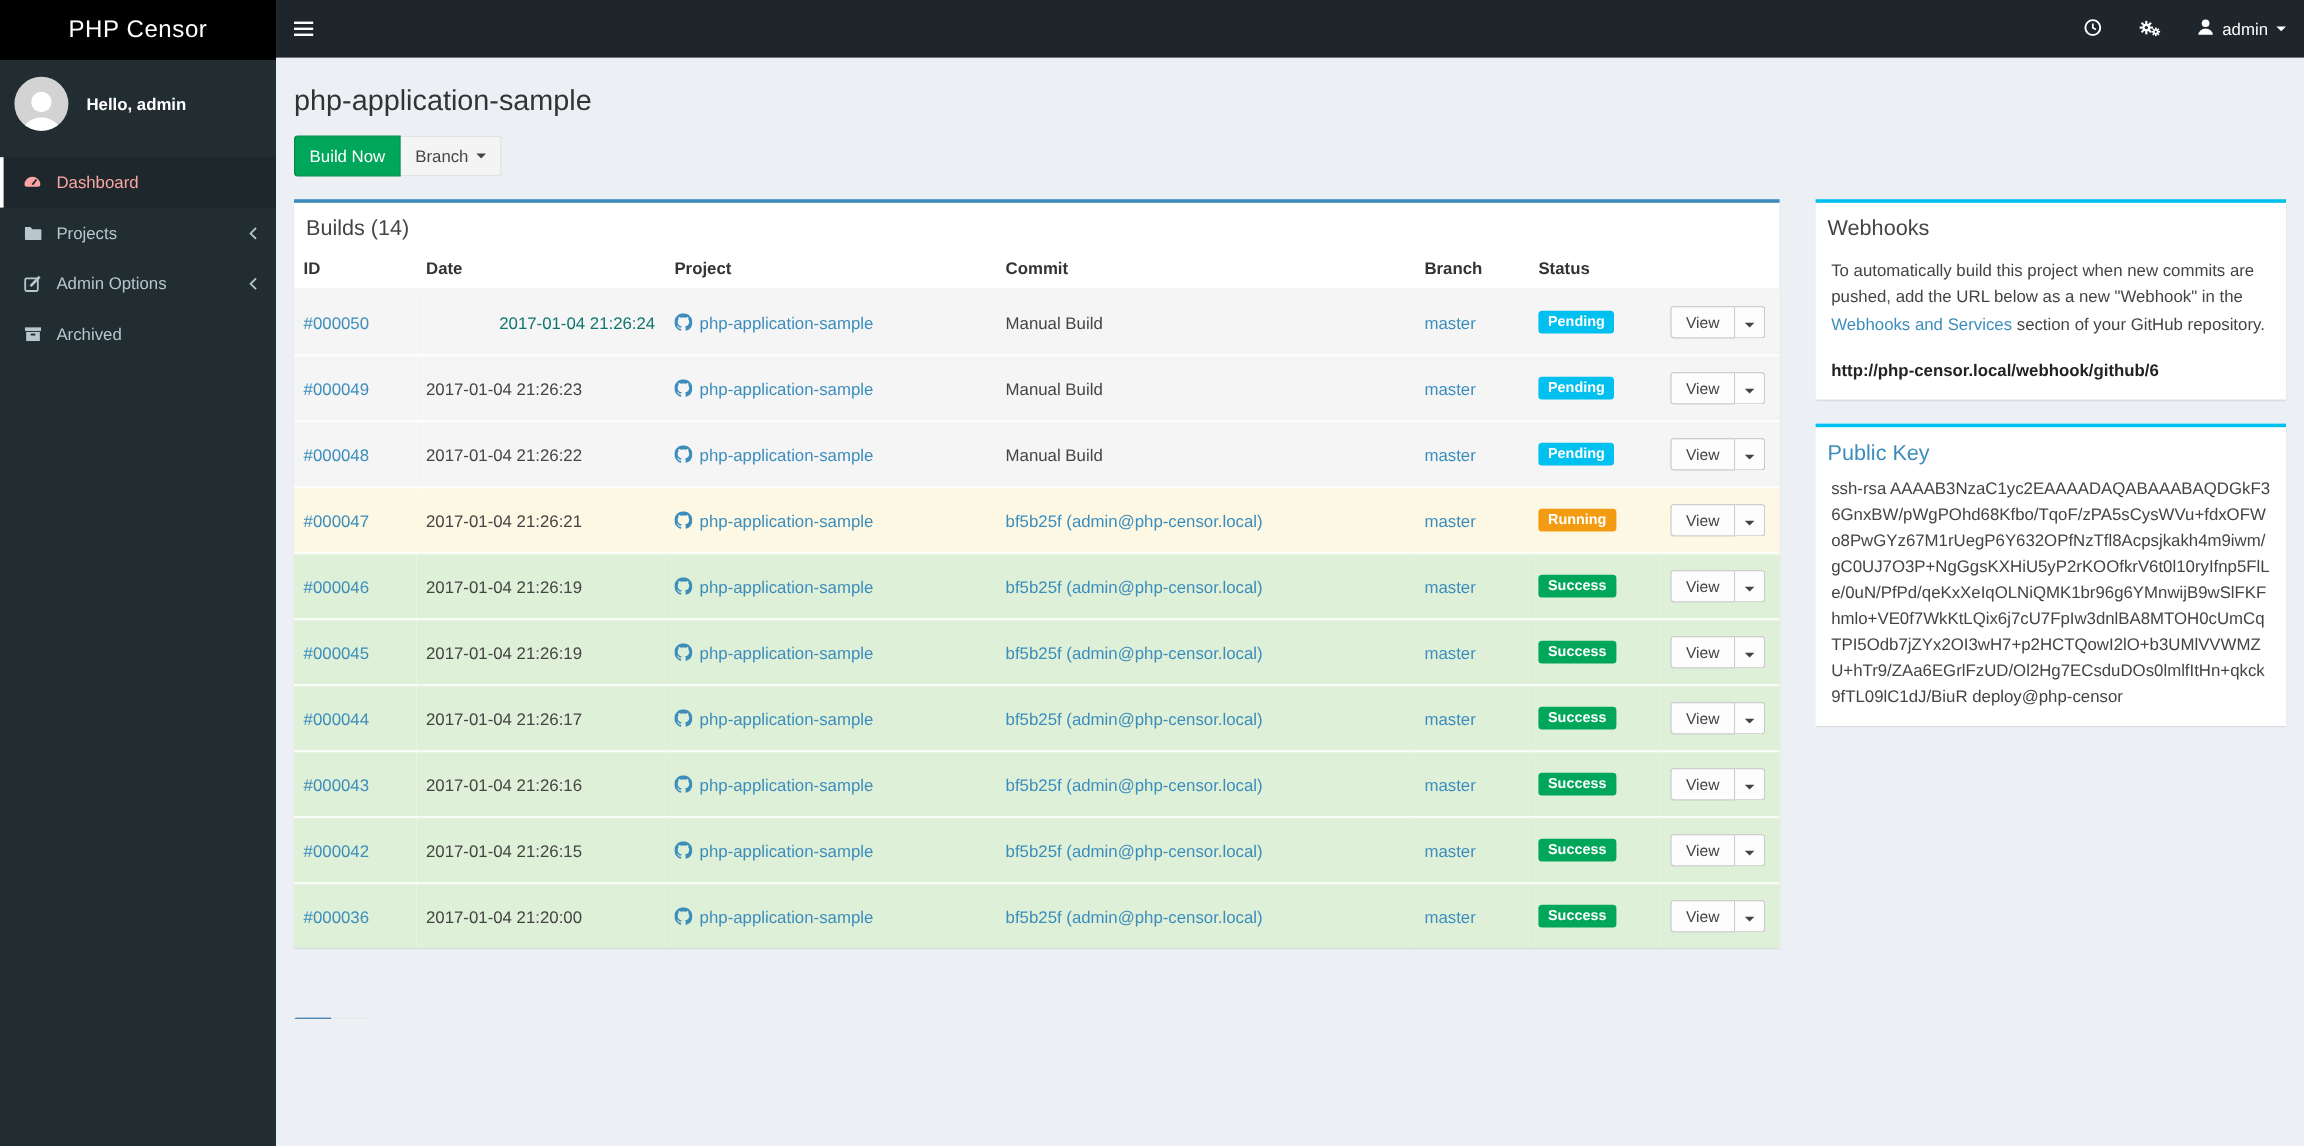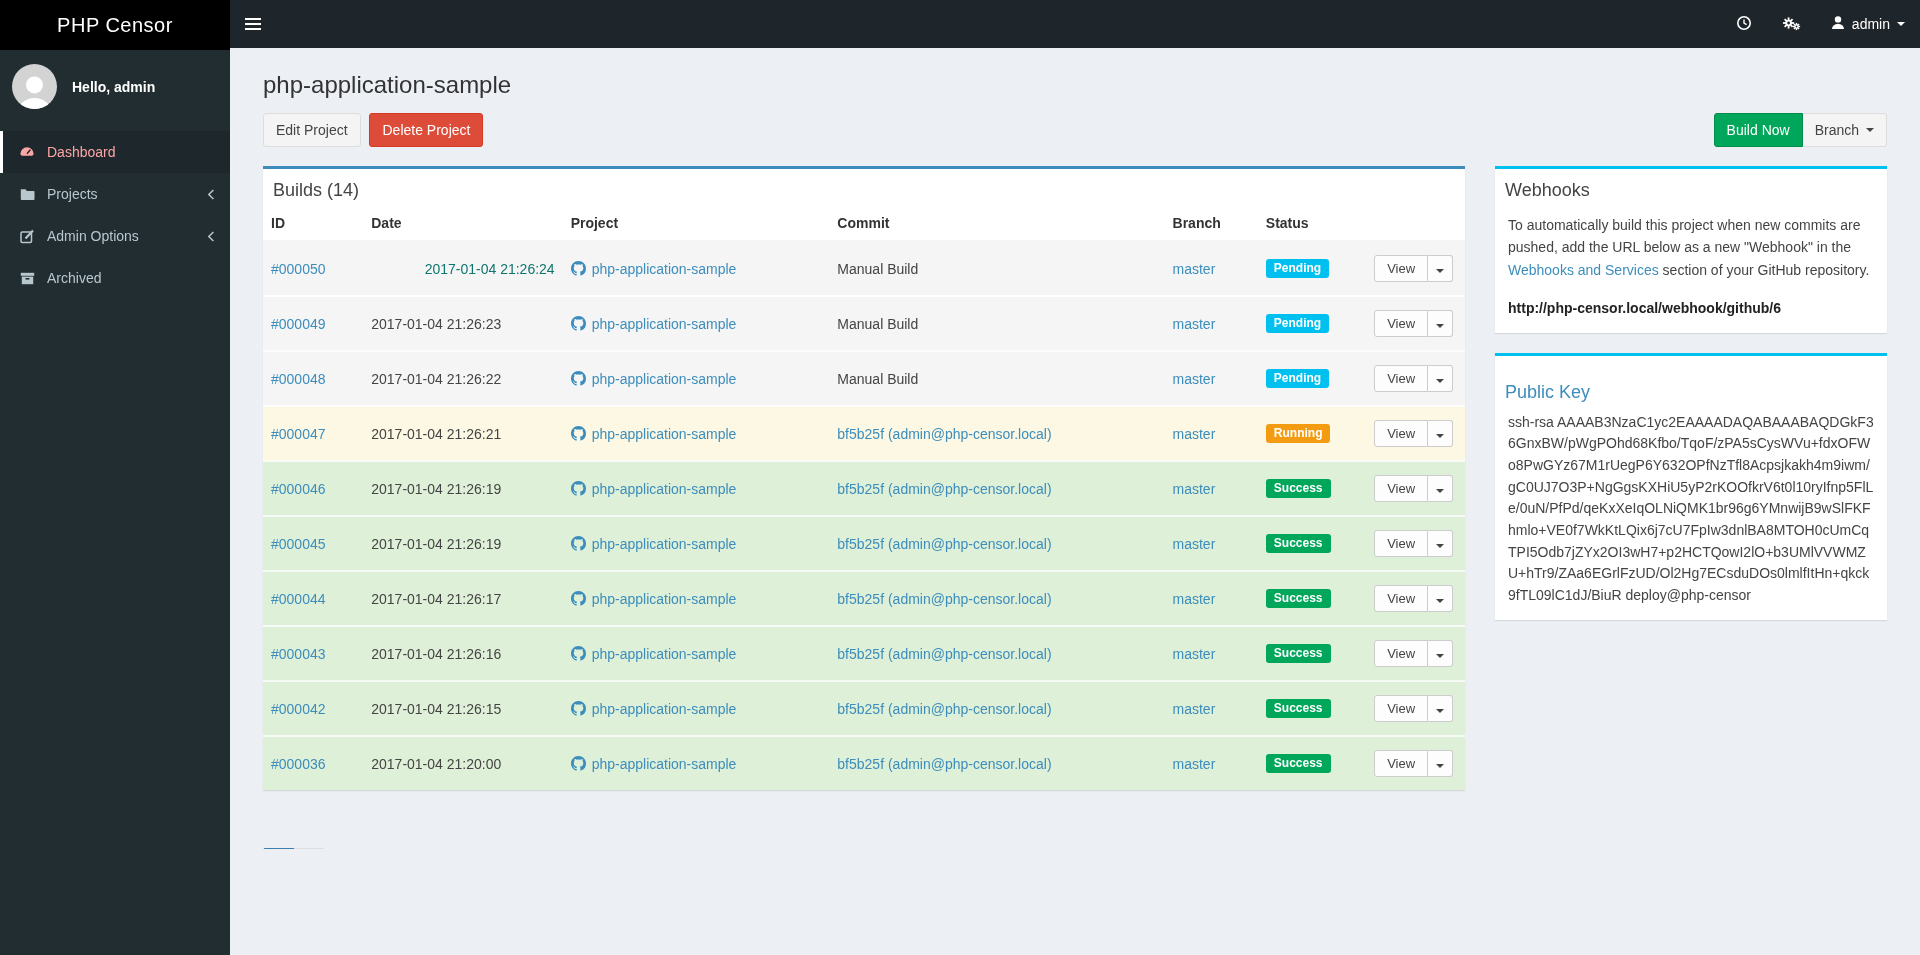--- a/index.html
+++ b/index.html
@@ -31,42 +31,42 @@
   .avatar svg{position:absolute;left:0;top:5px;}
   .user-panel .greeting{color:#fff;font-weight:700;font-size:14px;}
   .sidebar-menu{margin-top:8px;}
   .sidebar-menu a{display:flex;align-items:center;gap:11px;padding:13px 15px;color:#b8c7ce;text-decoration:none;
                   font-size:14px;border-left:3px solid transparent;cursor:pointer;}
   .sidebar-menu a.active{background:var(--sidebar-active);color:#fca5a5;border-left-color:#fff;}
   .sidebar-menu .mi{width:18px;display:inline-flex;justify-content:center;}
   .sidebar-menu .grow{flex:1;}
   .sidebar-menu .chev{color:#b8c7ce;display:inline-flex;}
   
-  .content-wrapper{margin-left:230px;padding:33px;padding-top:65px;height:849px;overflow:hidden;}
+  .content-wrapper{margin-left:230px;padding:15px;padding-top:65px;height:849px;overflow:hidden;}
   h1.page-title{font-size:24px;font-weight:400;margin:6px 0 14px;color:#333;}
   .toolbar{display:flex;align-items:flex-start;justify-content:space-between;margin-bottom:19px;}
   .btn{display:inline-flex;align-items:center;gap:7px;font-size:14px;line-height:20px;padding:6px 12px;border-radius:3px;
        border:1px solid #ddd;background:#f4f4f4;color:#444;cursor:pointer;font-family:inherit;}
   .btn-danger{background:var(--danger);border-color:#d73925;color:#fff;margin-left:5px;}
   .btn-success{background:var(--success);border-color:#008d4c;color:#fff;}
   .btn-group{display:inline-flex;}
   .btn-group .btn{border-radius:0;}
   .btn-group .btn:first-child{border-radius:3px 0 0 3px;}
   .btn-group .btn:last-child{border-radius:0 3px 3px 0;border-left-width:0;}
   .caret{display:inline-block;width:0;height:0;border-left:4px solid transparent;border-right:4px solid transparent;
          border-top:4px solid currentColor;}
   
   .columns{display:flex;gap:30px;align-items:flex-start;}
   .col-main{flex:1;min-width:0;}
   .col-side{width:392px;flex:0 0 392px;}
   .box{background:#fff;border-top:3px solid var(--accent);border-radius:0;box-shadow:0 1px 1px rgba(0,0,0,.1);
        margin-bottom:20px;}
   .box.box-info{border-top-color:var(--info);}
   .box-header{padding:11px 10px 9px;font-size:18px;color:#444;}
-  .box-header.title-blue{color:var(--accent);margin-top:15px;}
+  .box-header.title-blue{color:var(--accent);}
   .box-body{padding:0 13px 13px;font-size:14px;color:#444;line-height:1.6;}
   
   table.builds{width:100%;border-collapse:collapse;}
   table.builds th{font-size:14px;color:#333;text-align:left;padding:5px 8px 9px;border-bottom:2px solid #f4f4f4;}
   table.builds td{font-size:14px;padding:13px 8px;border-top:2px solid rgba(255,255,255,.75);}
   table.builds a{color:var(--accent);text-decoration:none;cursor:pointer;}
   .col-id{width:102px;} .col-date{width:207px;} .col-project{width:276px;} .col-commit{width:349px;}
   .col-branch{width:95px;} .col-status{width:110px;} .col-actions{width:99px;}
   .proj-link{display:inline-flex;align-items:center;gap:6px;}
   .proj-link svg{flex:0 0 auto;margin-top:1px;}
@@ -205,24 +205,20 @@
       <span class="grow">Archived</span>
     </a>
   </nav>
 </aside>
 
 <div class="content-wrapper">
 
   <h1 class="page-title">php-application-sample</h1>
 
   <div class="toolbar">
-    <div>
-      <button class="btn">Edit Project</button>
-      <button class="btn btn-danger">Delete Project</button>
-    </div>
     <div class="btn-group">
       <button class="btn btn-success">Build Now</button>
       <button class="btn">
         <span>Branch</span>
         <span class="caret"></span>
       </button>
     </div>
   </div>
 
   <div class="columns">

